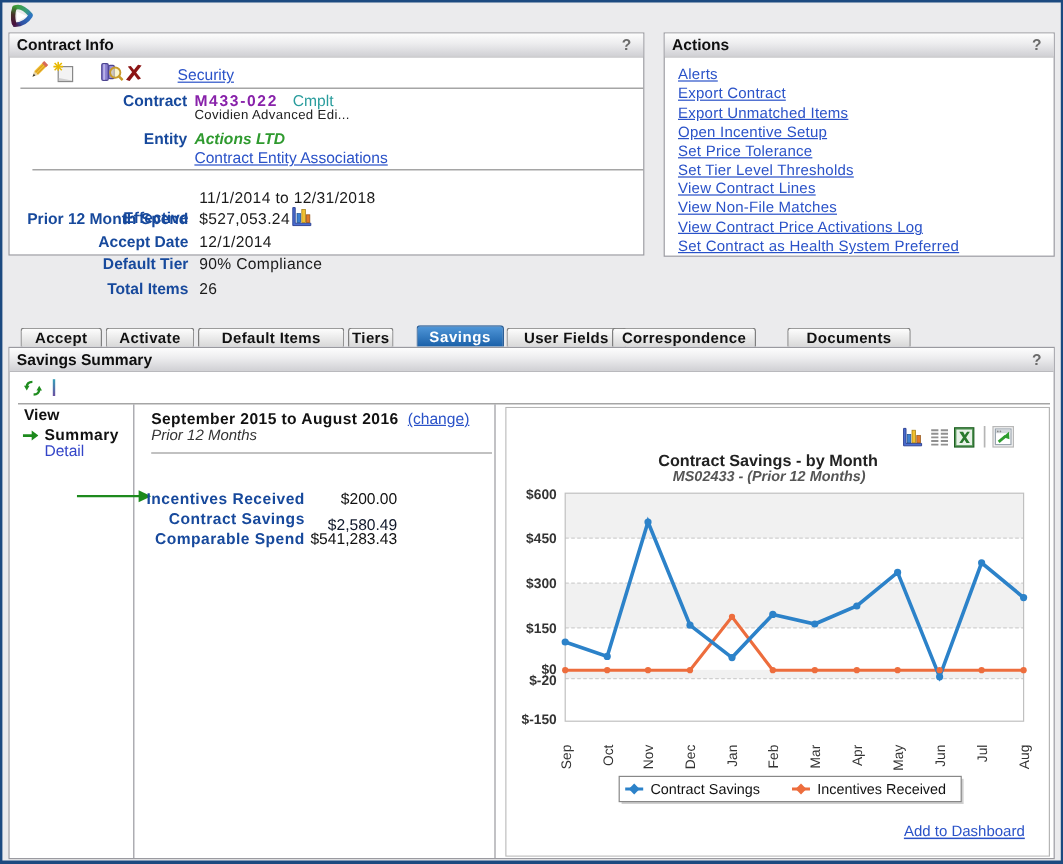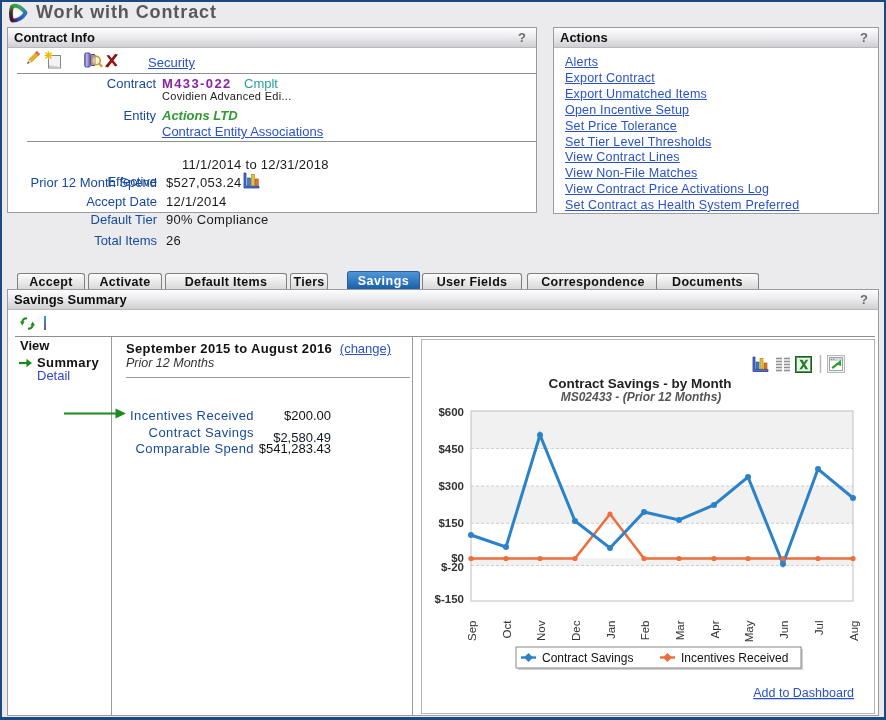--- a/index.html
+++ b/index.html
@@ -18,21 +18,21 @@
   .panel { position:absolute; background:#fff; border:1px solid #9a9aa0; }
   .phead {
     position:absolute; left:0; top:0; right:0; height:20px;
     background:linear-gradient(#fdfdfd,#ececee 45%,#d0d0d4);
     border-bottom:1px solid #b9b9bd;
     font-weight:bold; font-size:13px; color:#0f0f0f;
     line-height:19px; padding-left:6px;
   }
   .phead .q { position:absolute; right:10px; top:0; color:#6b6b6b; font-weight:bold; }
   a, .lnk { color:#2a52c8; text-decoration:underline; }
-  .lbl { color:#17499c; font-weight:normal; }
+  .lbl { color:#17499c; font-weight:bold; }
   .abs { position:absolute; }
   .r { text-align:right; }
   .tab { position:absolute; top:273px; height:16px; border:1px solid #7f7f7f; border-bottom:none;
          border-radius:3px 3px 0 0; background:linear-gradient(#fdfdfd,#d8d8d8);
          font-size:12.5px; font-weight:bold; color:#111; text-align:center; line-height:16px; letter-spacing:0.3px; }
   .tab.sel { background:linear-gradient(#4f96d8,#1a60a8); color:#fff; border-color:#2d5f96; }
 </style>
 </head>
 <body>
 <div id="page">
@@ -54,21 +54,20 @@
         <stop offset="0" stop-color="#48103c"></stop>
         <stop offset="0.55" stop-color="#463028"></stop>
         <stop offset="1" stop-color="#3d8e34"></stop>
       </linearGradient>
     </defs>
     <path d="M5,6.5 L13.5,10.5 L5,15 Z" fill="#fff"></path>
     <path d="M3.2,3.4 Q9,0.8 16.3,9.3" fill="none" stroke="url(#lgTop)" stroke-width="3.8" stroke-linecap="round"></path>
     <path d="M16.4,10.2 Q12,17.3 3.4,17.7" fill="none" stroke="url(#lgRight)" stroke-width="3.8" stroke-linecap="round"></path>
     <path d="M2.6,16.4 Q1,9 3,3.9" fill="none" stroke="url(#lgLeft)" stroke-width="3.8" stroke-linecap="round"></path>
   </svg>
-  <div class="abs" style="left:36px;top:2px;font-size:18px;font-weight:bold;color:#58585a;letter-spacing:0.9px;">Work with Contract</div>
 
   <div class="panel" style="left:7px;top:27px;width:530px;height:186px;">
     <div class="phead">Contract Info<span class="q">?</span></div>
 
     <svg class="abs" style="left:16px;top:22px" width="17" height="17" viewBox="0 0 17 17">
       <g transform="rotate(45 8.5 8.5)">
         <rect x="6.2" y="0.8" width="4.6" height="11.2" fill="#f2c037"></rect>
         <line x1="7.7" y1="1" x2="7.7" y2="12" stroke="#d99e20" stroke-width="1"></line>
         <line x1="9.7" y1="1" x2="9.7" y2="12" stroke="#d99e20" stroke-width="1"></line>
         <rect x="6.2" y="0" width="4.6" height="2.6" fill="#d86a5a"></rect>
@@ -103,21 +102,21 @@
     <div class="abs lbl r" style="right:380px;top:48px;font-size:13px;">Contract</div>
     <div class="abs" style="left:154px;top:48px;font-size:13px;font-weight:bold;color:#8822aa;letter-spacing:1.4px;">M433-022</div>
     <div class="abs" style="left:236px;top:48px;font-size:13px;color:#2a9d9d;">Cmplt</div>
     <div class="abs" style="left:154px;top:62px;font-size:11px;color:#222;letter-spacing:0.3px;">Covidien Advanced Edi...</div>
     <div class="abs lbl r" style="right:380px;top:80px;font-size:13px;">Entity</div>
     <div class="abs" style="left:154px;top:80px;font-size:13px;font-weight:bold;font-style:italic;color:#2f9a2f;">Actions LTD</div>
     <a class="abs" href="#" style="left:154px;top:96px;font-size:13px;">Contract Entity Associations</a>
     <div class="abs" style="left:19px;right:0;top:113px;height:1px;background:#8f8f8f;"></div>
 
     <div class="abs lbl r" style="right:379px;top:146px;font-size:13px;">Effective</div>
-    <div class="abs" style="left:174px;top:129px;font-size:13px;color:#1a1a1a;letter-spacing:0.3px;">11/1/2014 to 12/31/2018</div>
+    <div class="abs" style="left:158px;top:129px;font-size:13px;color:#1a1a1a;letter-spacing:0.3px;">11/1/2014 to 12/31/2018</div>
     <div class="abs lbl r" style="right:379px;top:147px;font-size:13px;">Prior 12 Month Spend</div>
     <div class="abs" style="left:158px;top:147px;font-size:13px;color:#1a1a1a;letter-spacing:0.3px;">$527,053.24</div>
     <svg class="abs" style="left:235px;top:144px" width="17" height="17" viewBox="0 0 17 17">
       <path d="M1,1 L3,1 L3,14 L16,14 L16,16 L1,16 Z" fill="#4a6fd4" stroke="#2b3f90" stroke-width="0.8"></path>
       <rect x="4.5" y="6" width="3" height="7.5" fill="#3c7fd0" stroke="#1d4f90" stroke-width="0.6"></rect>
       <rect x="8.5" y="2.5" width="3" height="11" fill="#f0c030" stroke="#a07a10" stroke-width="0.6"></rect>
       <rect x="12.2" y="7" width="3" height="6.5" fill="#e07828" stroke="#904f10" stroke-width="0.6"></rect>
     </svg>
     <div class="abs lbl r" style="right:379px;top:166px;font-size:13px;">Accept Date</div>
     <div class="abs" style="left:158px;top:166px;font-size:13px;color:#1a1a1a;letter-spacing:0.3px;">12/1/2014</div>
@@ -142,21 +141,21 @@
       <a href="#">Set Contract as Health System Preferred</a>
     </div>
   </div>
 
   <div class="tab" style="left:17px;width:68px;">Accept</div>
   <div class="tab" style="left:88px;width:74px;">Activate</div>
   <div class="tab" style="left:165px;width:122px;">Default Items</div>
   <div class="tab" style="left:290px;width:38px;">Tiers</div>
   <div class="tab sel" style="left:347px;width:73px;top:271px;height:18px;line-height:18px;letter-spacing:0.5px;">Savings</div>
   <div class="tab" style="left:422px;width:100px;">User Fields</div>
-  <div class="tab" style="left:527px;width:132px;">Correspondence</div>
+  <div class="tab" style="left:510px;width:120px;">Correspondence</div>
   <div class="tab" style="left:656px;width:103px;">Documents</div>
 
   <div class="panel" style="left:7px;top:289px;width:872px;height:427px;">
     <div class="phead">Savings Summary<span class="q">?</span></div>
 
     <svg class="abs" style="left:12px;top:26px" width="15" height="15" viewBox="0 0 15 15">
       <path d="M7,2.2 C4.2,2.2 2.4,4 2.2,6.4" fill="none" stroke="#1f8c1f" stroke-width="2"></path>
       <polygon points="0,5.5 4.6,5.5 2.3,9.5" fill="#1f8c1f"></polygon>
       <path d="M8,12.8 C10.8,12.8 12.6,11 12.8,8.6" fill="none" stroke="#1f8c1f" stroke-width="2"></path>
       <polygon points="15,9.5 10.4,9.5 12.7,5.5" fill="#1f8c1f"></polygon>

